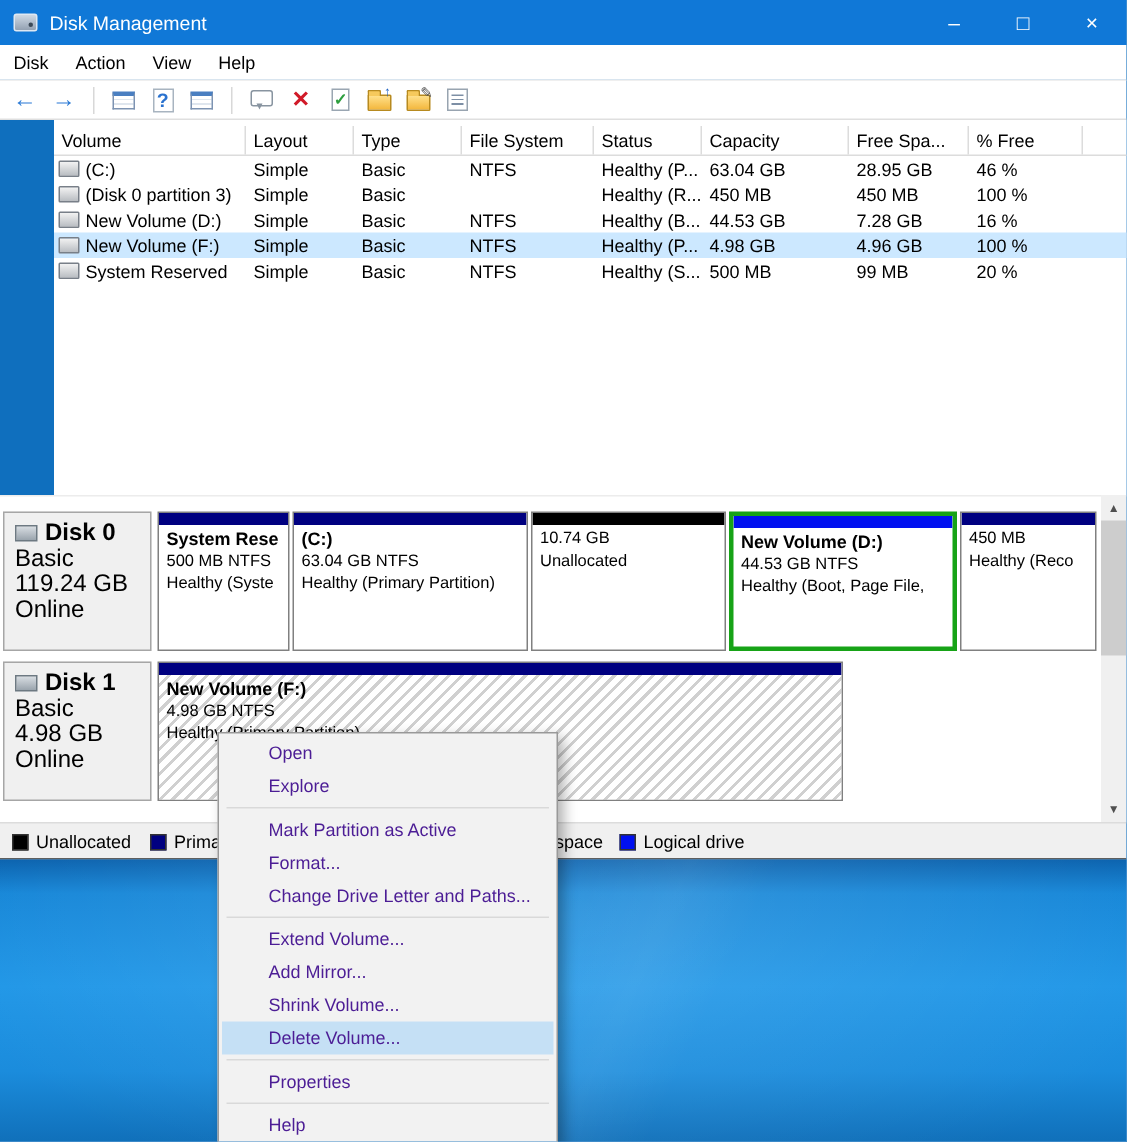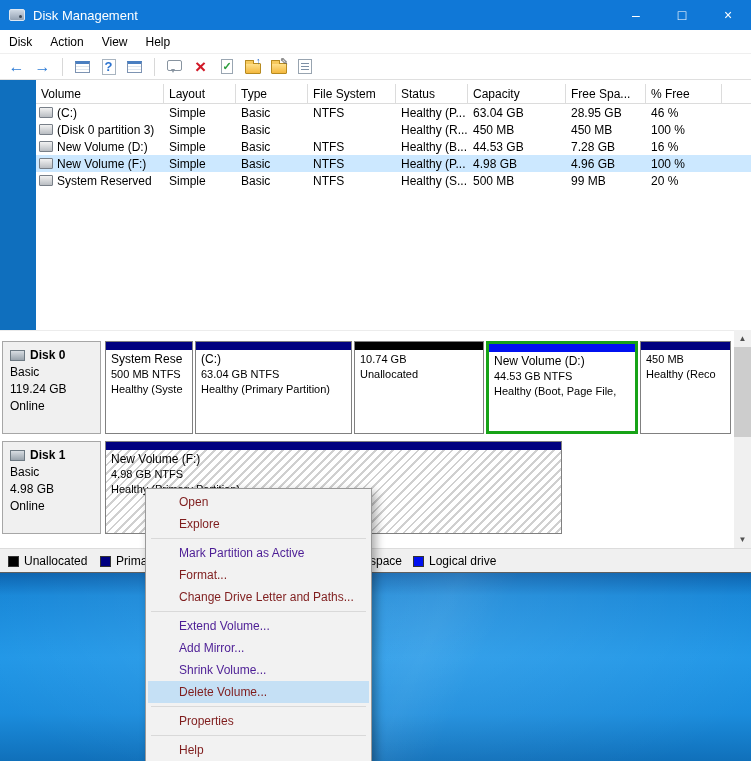--- a/index.html
+++ b/index.html
@@ -50,29 +50,29 @@
   .vrow { height:17px; align-items:center; font-size:12px; white-space:nowrap; }
   .vrow.selected { background:#cce8ff; }
   .cell { padding-left:5px; overflow:hidden; }
   .vol-cell { display:flex; align-items:center; gap:4px; padding-left:3px; }
   .vol-icon { flex:none; width:14px; height:11px; background:linear-gradient(#f2f2f2,#b9bdc2); border:1px solid #787f88; border-radius:1px; }
 
   
   .graph-pane { position:absolute; left:0; top:330px; width:751px; height:218px; background:#fff; border-top:1px solid #ececec; }
   .disk-row { position:absolute; left:2px; width:729px; height:95px; }
   #disk0 { top:10px; } #disk1 { top:110px; }
-  .disk-label { position:absolute; left:0; top:0; width:99px; height:93px; background:#f0f0f0; border:1px solid #a6a6a6; padding:5px 7px; font-size:12px; line-height:17px; }
+  .disk-label { position:absolute; left:0; top:0; width:99px; height:93px; background:#f0f0f0; border:1px solid #a6a6a6; padding:5px 7px; font-size:16px; line-height:17px; }
   .dname { font-weight:bold; display:flex; align-items:center; gap:5px; }
   .disk-ico { width:15px; height:11px; background:linear-gradient(#d8dde2,#9aa4ad); border:1px solid #6d7982; }
   .part { position:absolute; top:0; height:93px; background:#fff; border:1px solid #808080; overflow:hidden; }
   .part.extended { border:3px solid #17a317; }
   .stripe { height:8px; }
   .s-navy { background:#000080; } .s-black { background:#000000; } .s-blue { background:#0010f0; }
   .pbody { padding:2px 5px; font-size:11px; line-height:15px; white-space:nowrap; overflow:hidden; }
-  .ptitle { font-size:12px; font-weight:normal; }
+  .ptitle { font-size:12px; font-weight:bold; }
   .hatchbody { background:repeating-linear-gradient(135deg,#ffffff 0 4px,#d0d0d0 4px 6px); height:85px; }
   .d0p0 { left:103px; width:88px; }
   .d0p1 { left:193px; width:157px; }
   .d0p2 { left:352px; width:130px; }
   .d0p3 { left:484px; width:152px; }
   .d0p4 { left:638px; width:91px; }
   .d1p0 { left:103px; width:457px; }
 
   
   .scrollbar { position:absolute; right:0; top:330px; width:17px; height:218px; background:#f0f0f0; }
@@ -94,21 +94,21 @@
   
   .desktop { position:absolute; left:0; top:573px; width:751px; height:188px;
     background:
       linear-gradient(115deg, transparent 30%, rgba(255,255,255,0.07) 38%, transparent 46%, rgba(255,255,255,0.05) 55%, transparent 62%),
       radial-gradient(ellipse 600px 300px at 50% 20%, rgba(255,255,255,0.12), transparent 70%),
       linear-gradient(180deg, #0a62ae 0%, #1787d8 12%, #2197e7 45%, #1b8cdc 75%, #1070ba 100%);
   }
 
   
   .context-menu { position:absolute; left:145px; top:488px; width:227px; background:#f2f2f2; border:1px solid #999; box-shadow:4px 4px 9px rgba(0,0,0,0.33); padding:2px; font-size:12px; z-index:50; }
-  .cm-item { height:22px; display:flex; align-items:center; padding-left:31px; color:#7f1d1d; white-space:nowrap; }
+  .cm-item { height:22px; display:flex; align-items:center; padding-left:31px; color:#4c1d95; white-space:nowrap; }
   .cm-item.disabled { color:#4c1d95; }
   .cm-item.hl { background:#c5e0f5; }
   .cm-sep { height:1px; background:#d9d9d9; margin:3px 3px; }
 </style>
 </head>
 <body>
 
 <div id="screen">
 
   <div class="titlebar">

